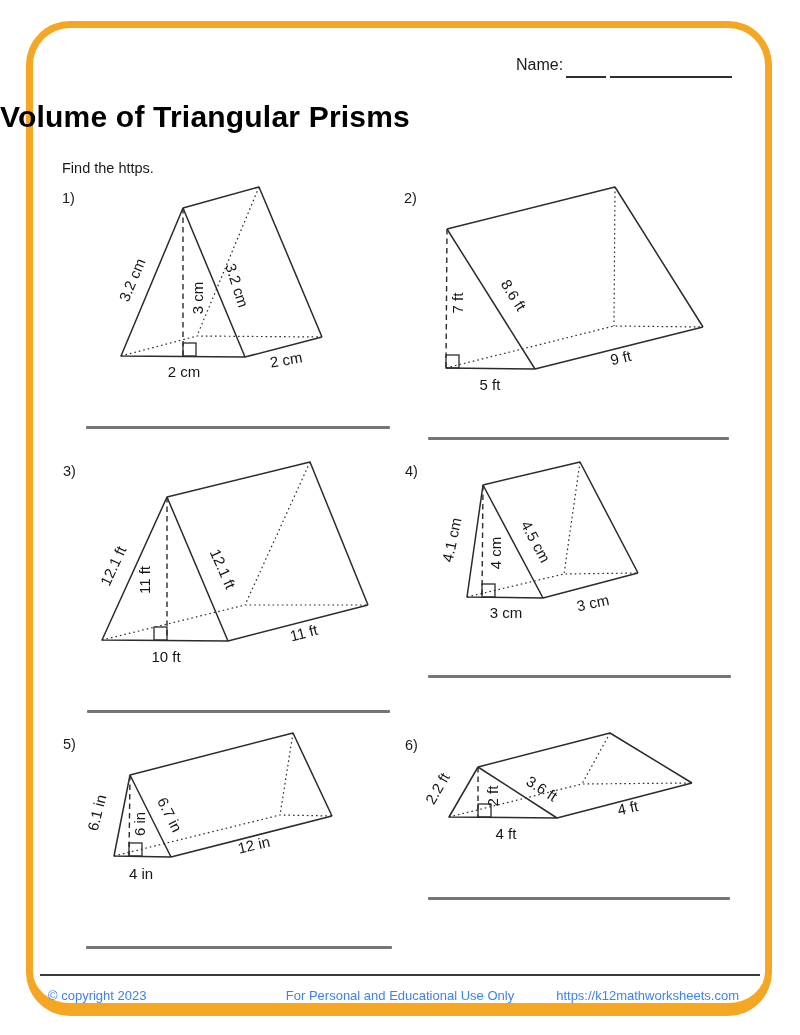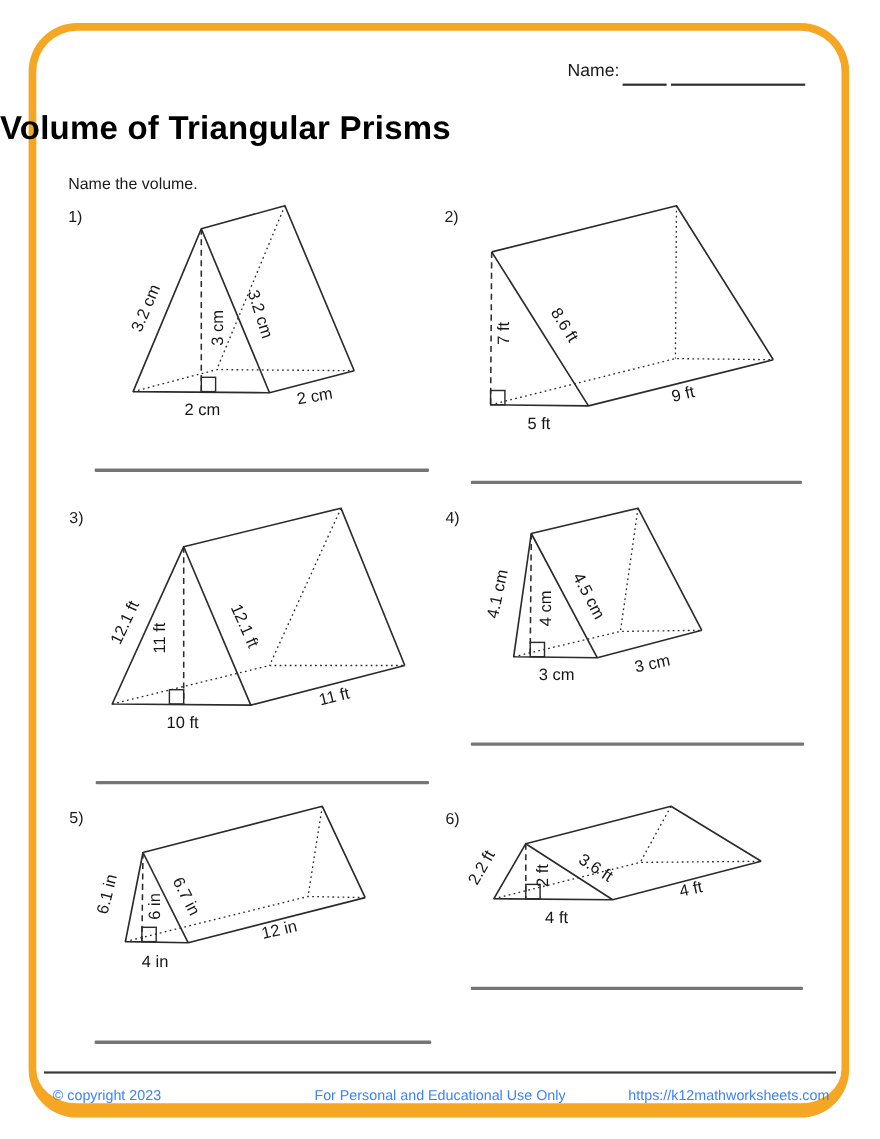--- a/index.html
+++ b/index.html
@@ -35,35 +35,35 @@
   .a1{left:86px;top:426px;width:304px;}
   .a2{left:428px;top:437px;width:301px;}
   .a3{left:87px;top:710px;width:303px;}
   .a4{left:428px;top:675px;width:303px;}
   .a5{left:86px;top:946px;width:306px;}
   .a6{left:428px;top:897px;width:302px;}
   .footer-rule{position:absolute;left:40px;top:974px;width:720px;height:2px;background:#3a3a3a;}
   .foot{position:absolute;top:988px;font-size:13px;color:#3b82f6;}
   .foot-left{left:48px;}
   .foot-center{left:0;width:100%;text-align:center;}
-  .foot-right{right:46px;}
+  .foot-right{right:61px;}
 </style>
 </head>
 <body>
 
 <div class="page">
 
   <div class="frame"></div>
 
   <span class="name-row">Name:</span>
   <div class="name-seg seg1"></div>
   <div class="name-seg seg2"></div>
 
   <div class="title">Volume of Triangular Prisms</div>
-  <div class="instruction">Name the volume.</div>
+  <div class="instruction">Find the https.</div>
 
   <span class="pnum p1">1)</span>
   <span class="pnum p2">2)</span>
   <span class="pnum p3">3)</span>
   <span class="pnum p4">4)</span>
   <span class="pnum p5">5)</span>
   <span class="pnum p6">6)</span>
 
   <svg class="figs" width="800" height="1035" viewBox="0 0 800 1035">
 

